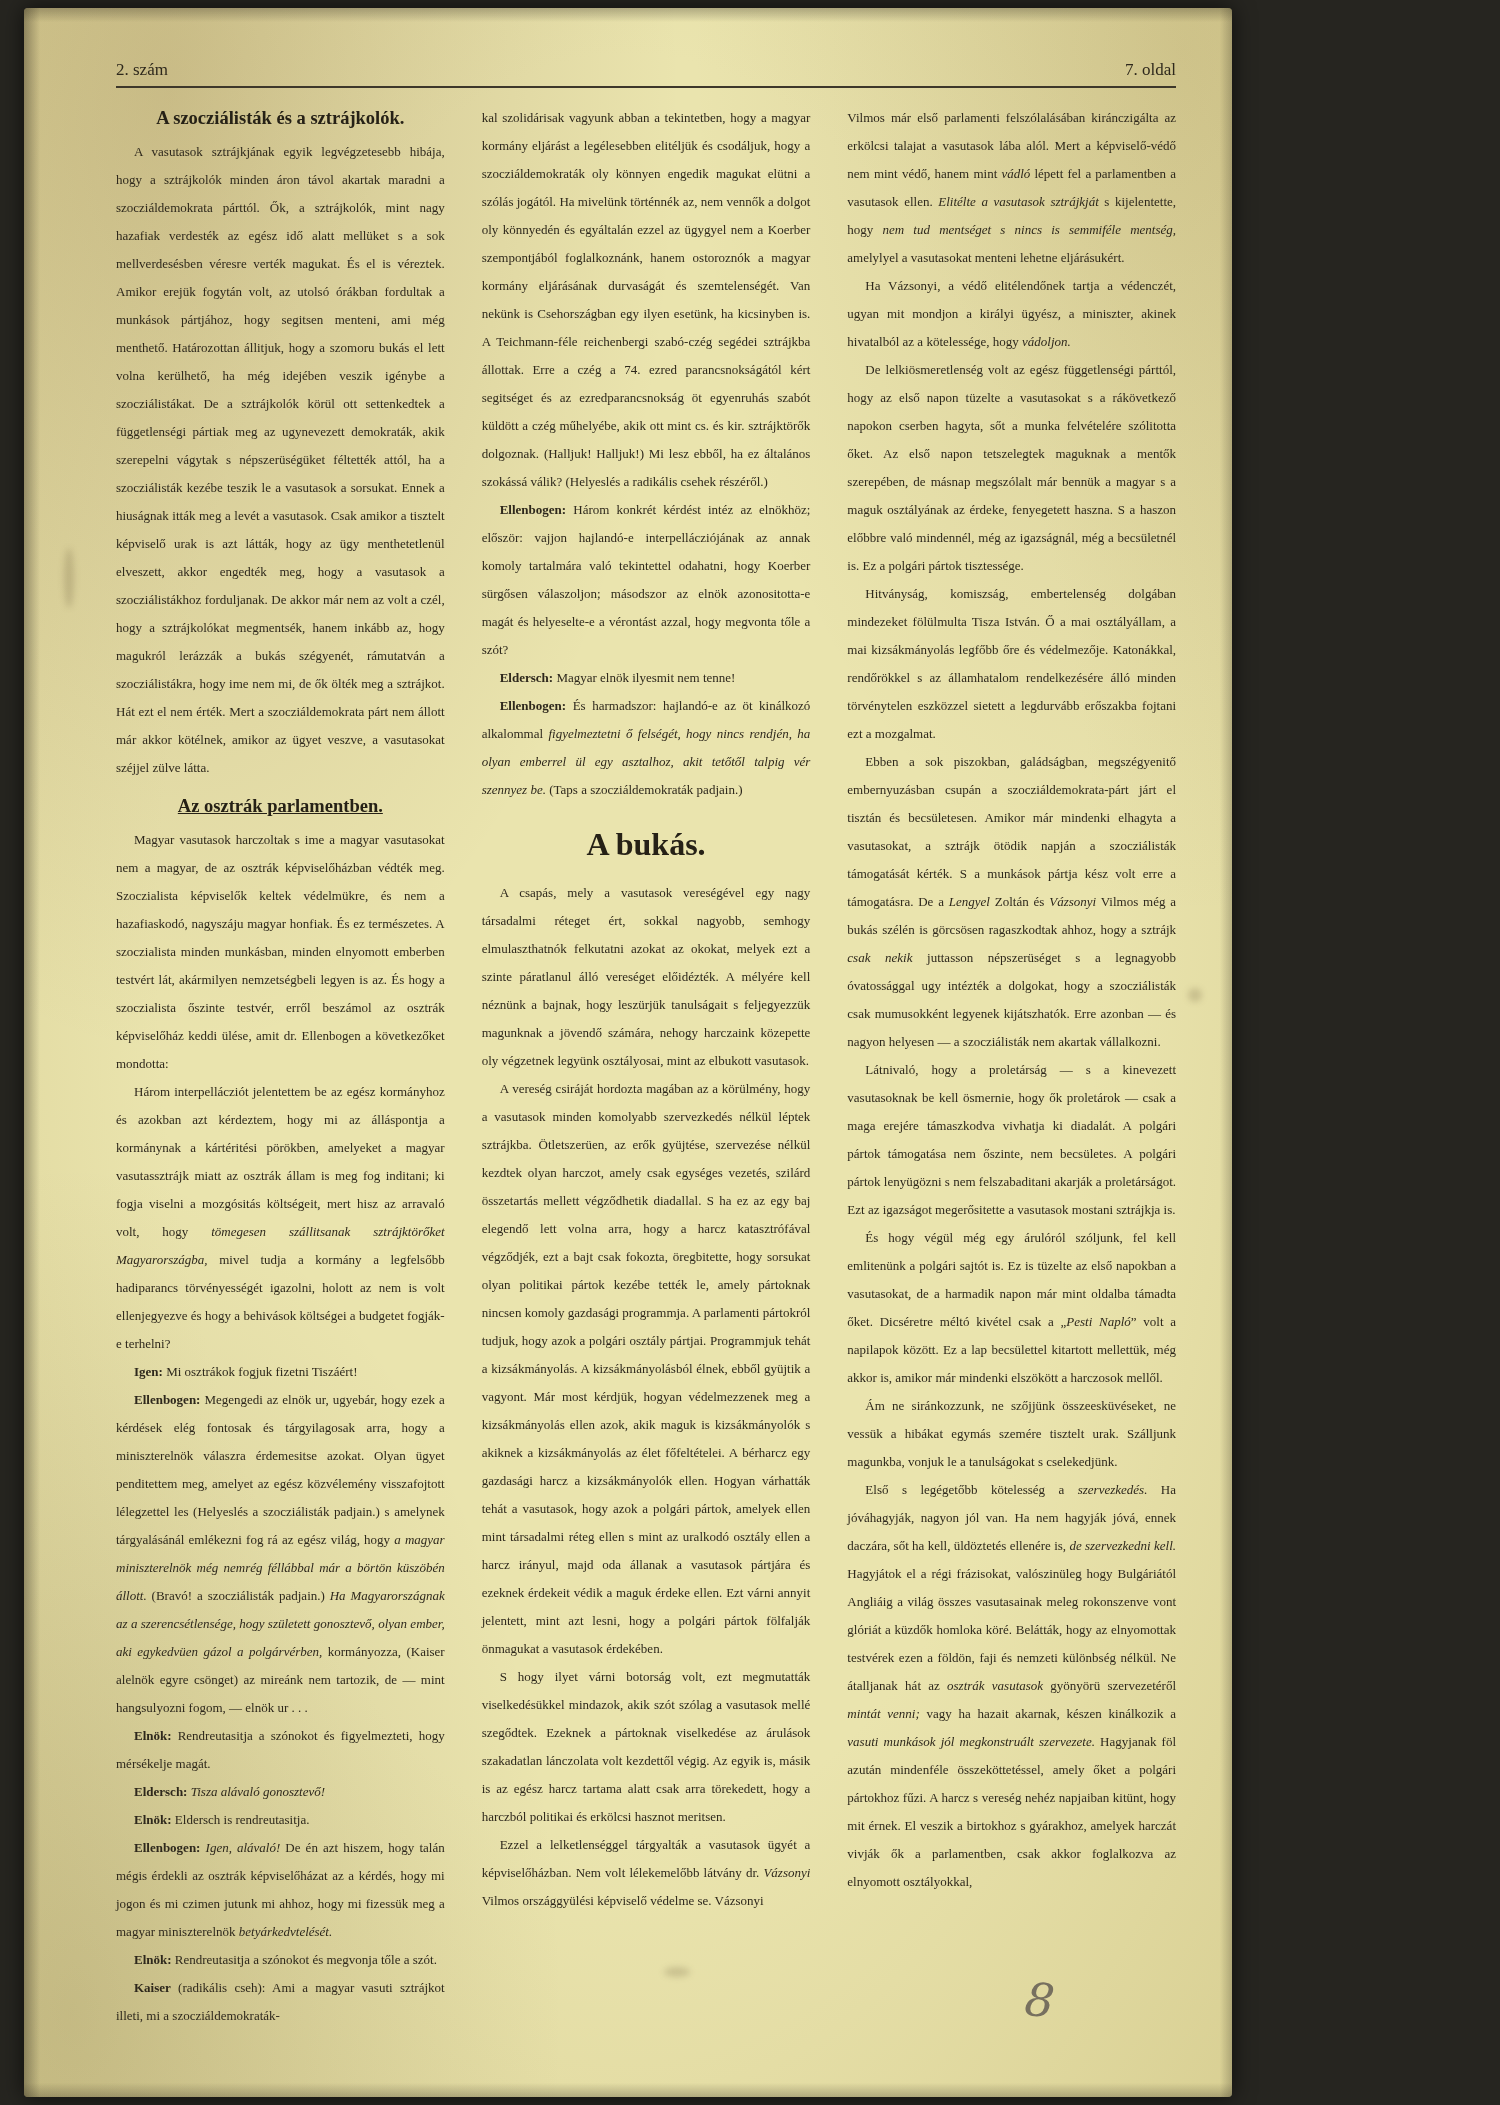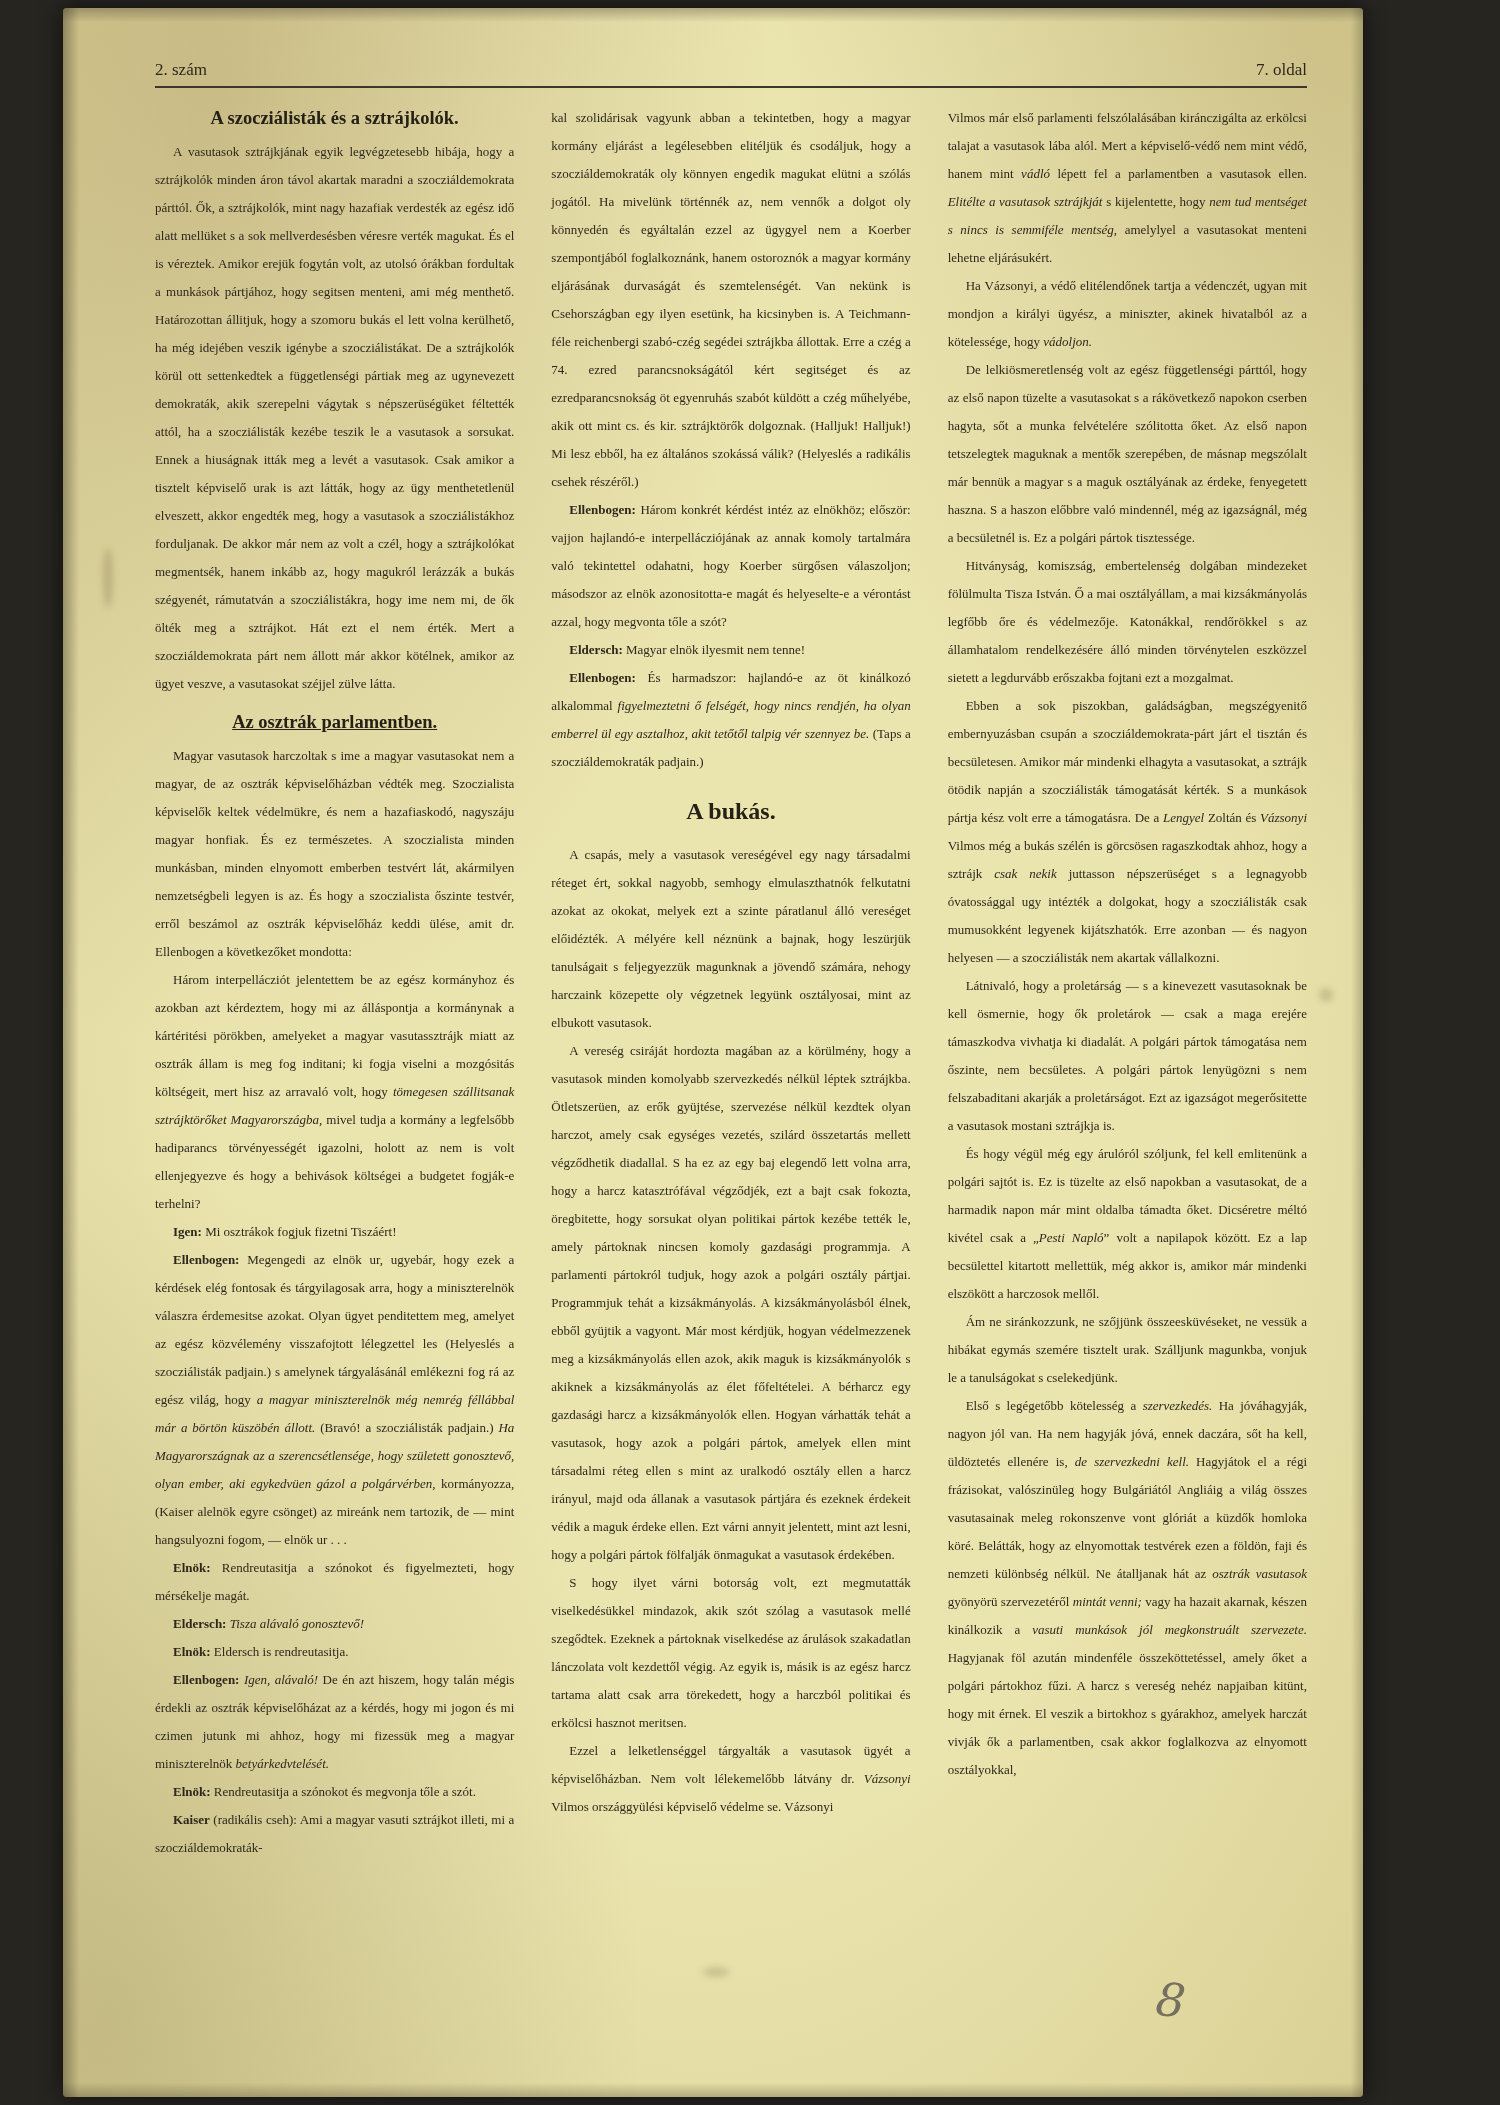--- a/index.html
+++ b/index.html
@@ -4,30 +4,29 @@
 <style>
   * { margin:0; padding:0; box-sizing:border-box; }
   html,body { width:1500px; height:2105px; }
   body {
     background:#262520;
     font-family:"Liberation Serif","DejaVu Serif",serif;
     position:relative;
     overflow:hidden;
   }
   .paper {
-    position:absolute; left:24px; top:8px; width:1300px; height:2089px;
+    position:absolute; left:24px; top:8px; width:1208px; height:2089px;
     background:
       radial-gradient(ellipse at 12% 4%, rgba(110,75,35,.22), transparent 34%),
       radial-gradient(ellipse at 96% 2%, rgba(120,90,40,.16), transparent 30%),
       radial-gradient(ellipse at 4% 96%, rgba(90,70,35,.18), transparent 30%),
       radial-gradient(ellipse at 50% 45%, #eae4ae 55%, #d9d094 100%),
       #e4dda4;
     box-shadow: 0 0 22px rgba(0,0,0,.65);
     border-radius:4px;
-    margin-left:39px;
   }
   .paper::before {
     content:""; position:absolute; inset:0; pointer-events:none; border-radius:4px;
     background:
       linear-gradient(90deg, rgba(45,40,28,.38), transparent 16px),
       linear-gradient(270deg, rgba(45,40,28,.25), transparent 12px),
       linear-gradient(180deg, rgba(45,40,28,.30), transparent 14px),
       linear-gradient(0deg, rgba(45,40,28,.28), transparent 14px);
   }
   .content {
@@ -53,21 +52,21 @@
     text-indent:18px; color:#2e281c;
   }
   .para.noindent { text-indent:0; }
   .para .speaker { font-weight:bold; }
   .col-head {
     text-align:center; font-size:18.5px; font-weight:bold; color:#26211665;
     color:#262116; margin:4px 0 9px;
   }
   .col-head.space-above { margin-top:14px;text-decoration:underline; }
   .big-head {
-    text-align:center; font-size:24px; font-weight:bold; color:#262116;
+    text-align:center; font-size:32px; font-weight:bold; color:#262116;
     margin:22px 0 16px;
   }
   .handwritten {
     position:absolute; right:178px; bottom:70px;
     font-family:"DejaVu Serif",serif; font-style:italic;
     font-size:46px; color:#77705f; transform:rotate(6deg);
   }
   .smudge {
     position:absolute; border-radius:50%; pointer-events:none;
     background:rgba(70,55,30,.18); filter:blur(3px);

